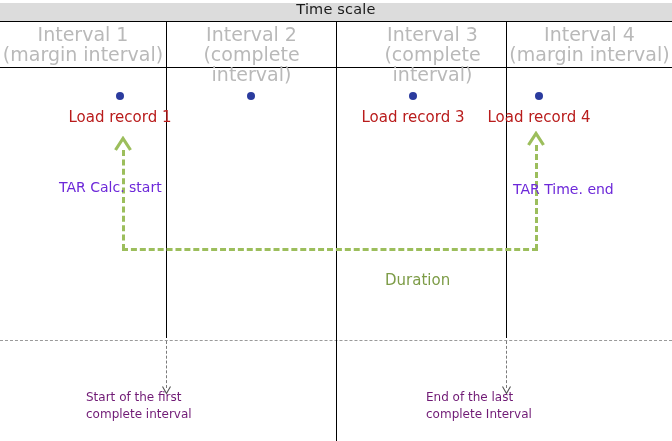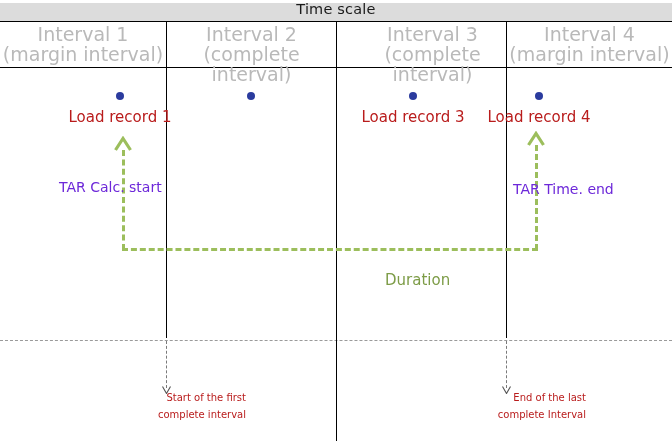--- a/index.html
+++ b/index.html
@@ -132,23 +132,23 @@
     width: 0;
     border-left: 1px dashed #7a7a7a;
   }
   .gray-head {
     position: absolute;
     width: 9px;
     height: 8px;
   }
   .caption {
     position: absolute;
-    text-align: right;
-    color: #b91c1c;
-    font-size: 10px;
+    text-align: left;
+    color: #701a75;
+    font-size: 12px;
     line-height: 17px;
   }
   .caption .l2 { display: block; }
 </style>
 </head>
 <body>
 
 <div id="stage">
 
   <div class="title-band"></div>

